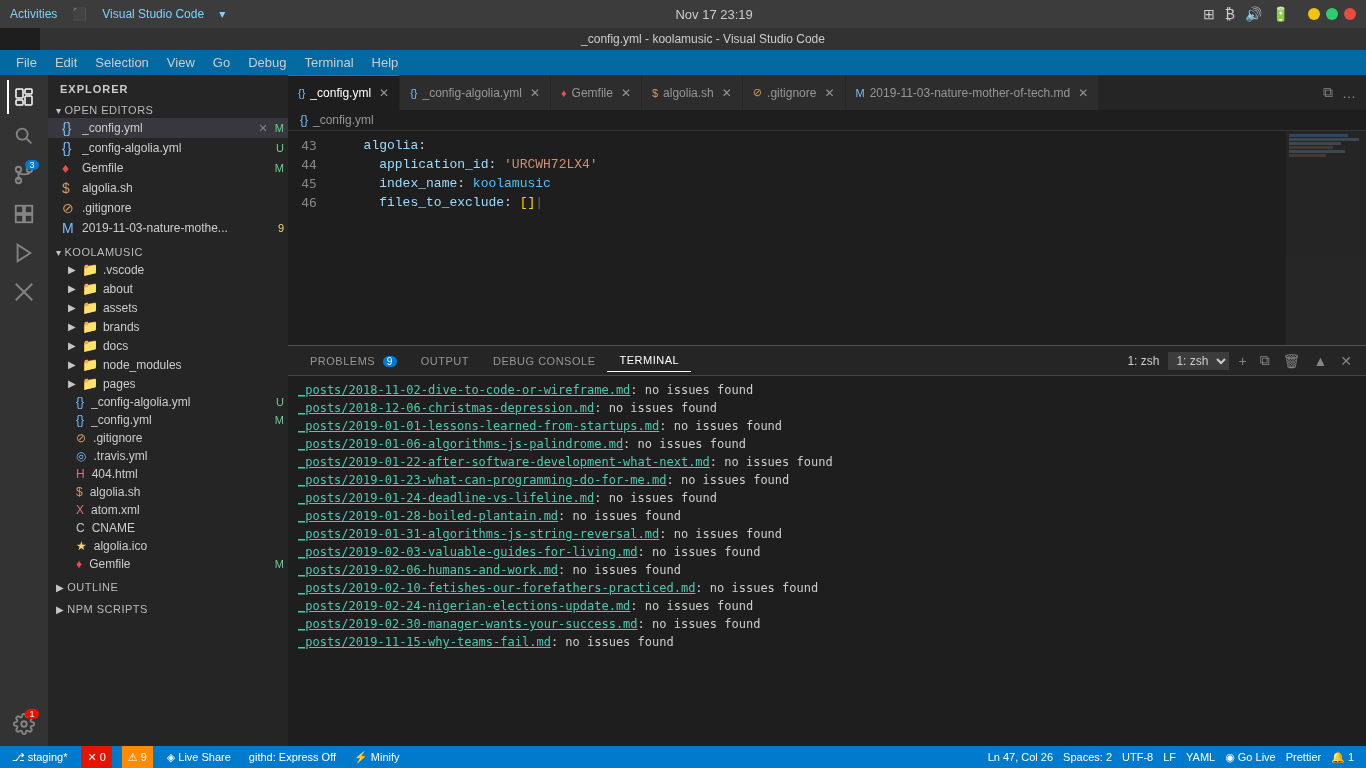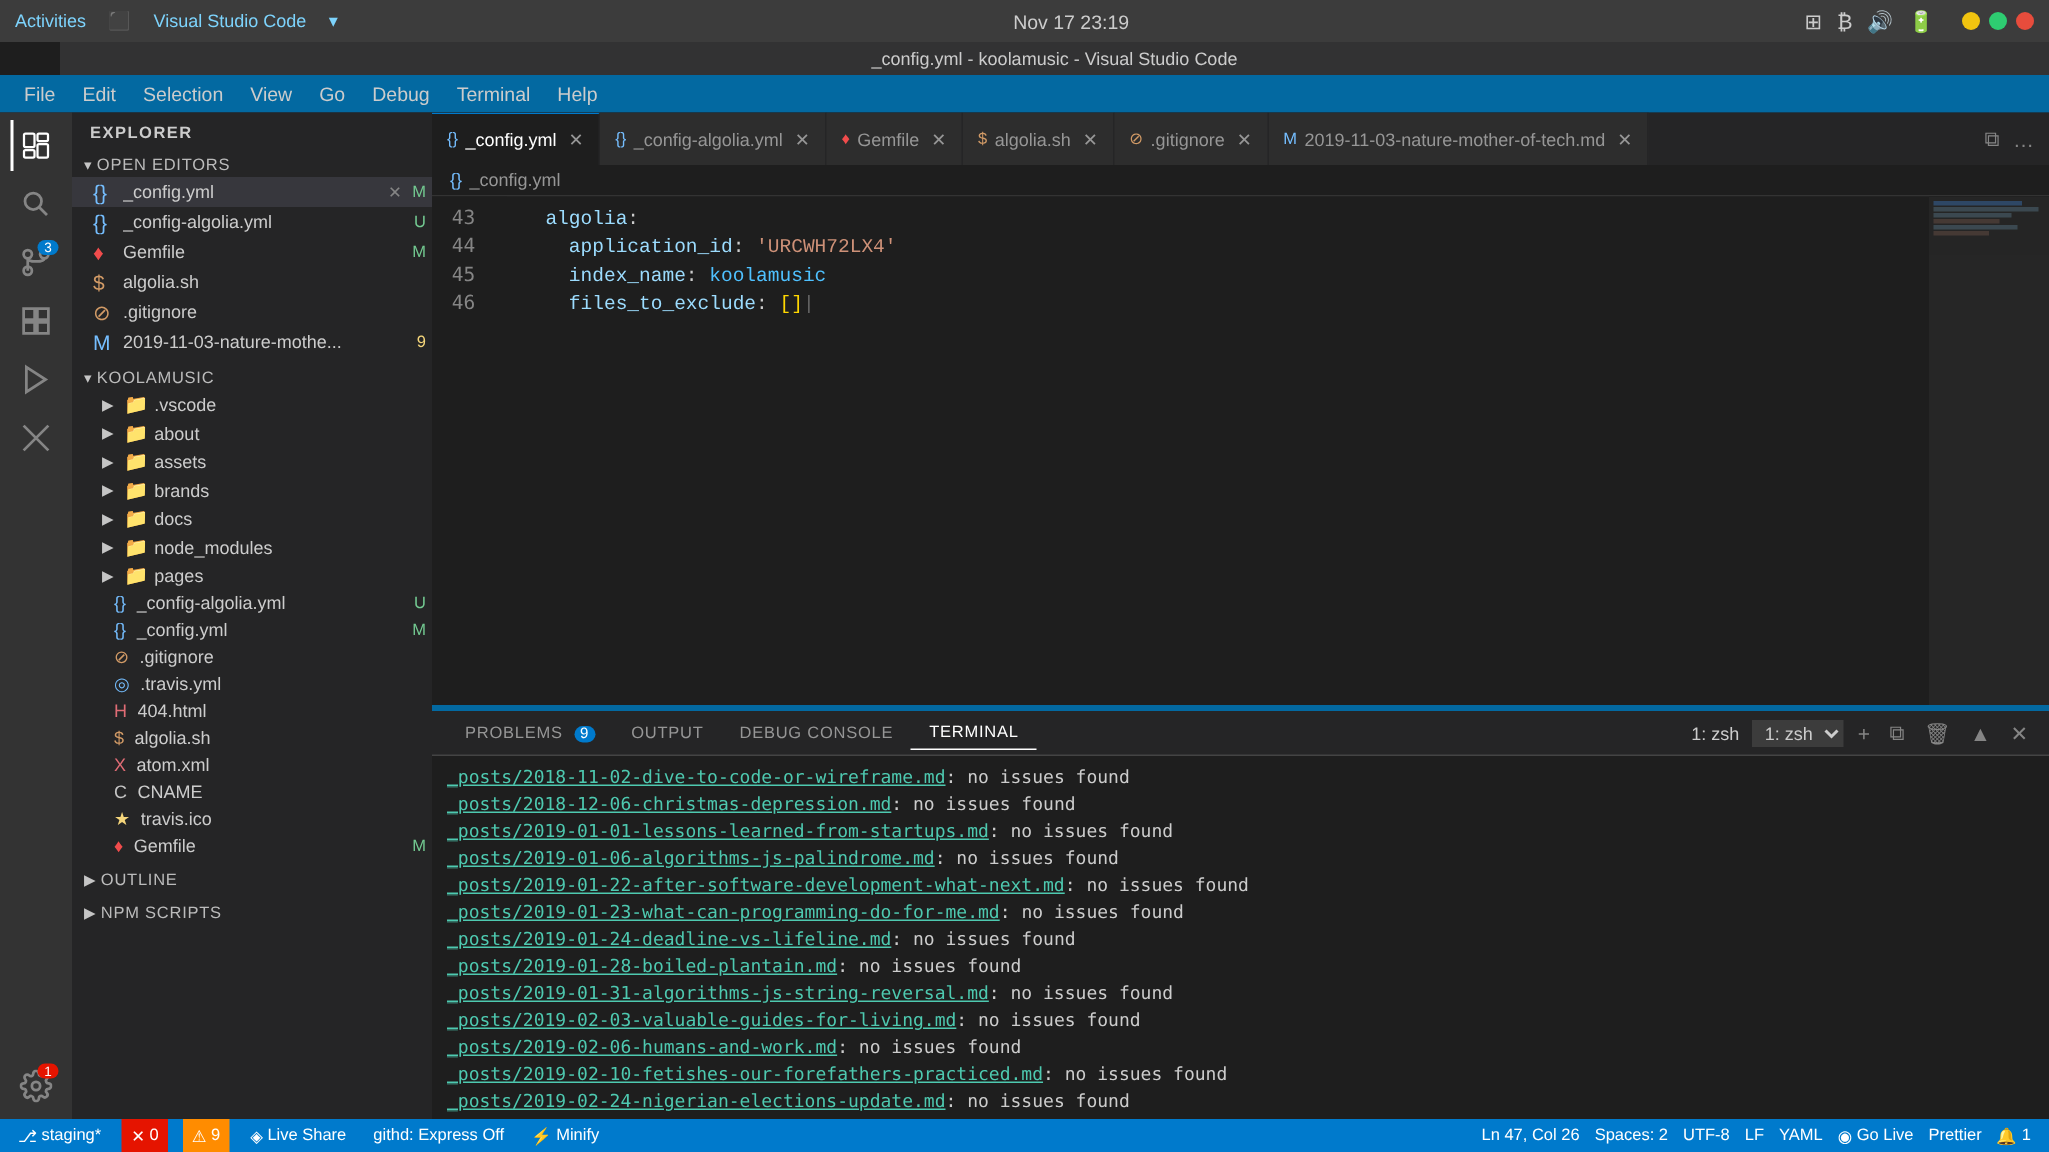--- a/index.html
+++ b/index.html
@@ -65,21 +65,21 @@
     
     .editor-content { flex: 1; background: #1e1e1e; display: flex; overflow: hidden; }
     .line-numbers { width: 50px; text-align: center; padding-right: 8px; color: #858585; font-family: 'Consolas', monospace; font-size: 13px; line-height: 19px; padding-top: 5px; flex-shrink: 0; background: #1e1e1e; }
     .code-area { flex: 1; font-family: Liberation Mono, monospace; font-size: 13px; line-height: 19px; padding: 5px 0; overflow: auto; }
     .code-line { padding: 0 10px; white-space: pre; }
 
     
     .minimap { width: 80px; background: #1e1e1e; flex-shrink: 0; overflow: hidden; position: relative; }
 
     
-    .panel-area { background: #1e1e1e; border-top: 4px solid #0369a1; flex-shrink: 0; display: flex; flex-direction: column; height: 276px; }
+    .panel-area { background: #1e1e1e; border-top: 1px solid #0369a1; flex-shrink: 0; display: flex; flex-direction: column; height: 401px; }
     .panel-tabs { display: flex; align-items: center; background: #252526; padding: 0 10px; height: 30px; border-bottom: 1px solid #444; }
     .panel-tab { padding: 5px 12px; font-size: 11px; color: #969696; cursor: pointer; text-transform: uppercase; letter-spacing: 0.5px; }
     .panel-tab.active { color: #ffffff; border-bottom: 1px solid #ffffff; }
     .panel-tab-badge { background: #007acc; color: white; font-size: 10px; border-radius: 10px; padding: 0 4px; margin-left: 4px; }
     .panel-actions { margin-left: auto; display: flex; gap: 5px; align-items: center; }
     .panel-btn { background: none; border: none; color: #858585; cursor: pointer; font-size: 14px; padding: 2px 4px; }
     .terminal-content { flex: 1; overflow-y: auto; padding: 5px 10px; font-family: 'Consolas', monospace; font-size: 12px; line-height: 18px; }
     .term-line { margin: 0; white-space: pre-wrap; word-break: break-all; }
     .term-link { color: #4ec9b0; text-decoration: underline; cursor: pointer; }
     .term-white { color: #cccccc; }
@@ -316,21 +316,21 @@
         <span class="item-label">atom.xml</span>
       </div>
 
       <div class="sidebar-item" style="padding-left:28px;">
         <span style="color:#c5c5c5;font-size:12px;margin-right:3px;">C</span>
         <span class="item-label">CNAME</span>
       </div>
 
       <div class="sidebar-item" style="padding-left:28px;">
         <span style="color:#f5d67b;font-size:12px;margin-right:3px;">★</span>
-        <span class="item-label">travis.ico</span>
+        <span class="item-label">algolia.ico</span>
       </div>
 
       <div class="sidebar-item" style="padding-left:28px;">
         <span style="color:#f14c4c;font-size:12px;margin-right:3px;">♦</span>
         <span class="item-label">Gemfile</span>
         <span class="item-badge">M</span>
       </div>
     </div>
 
     <div class="sidebar-section">

